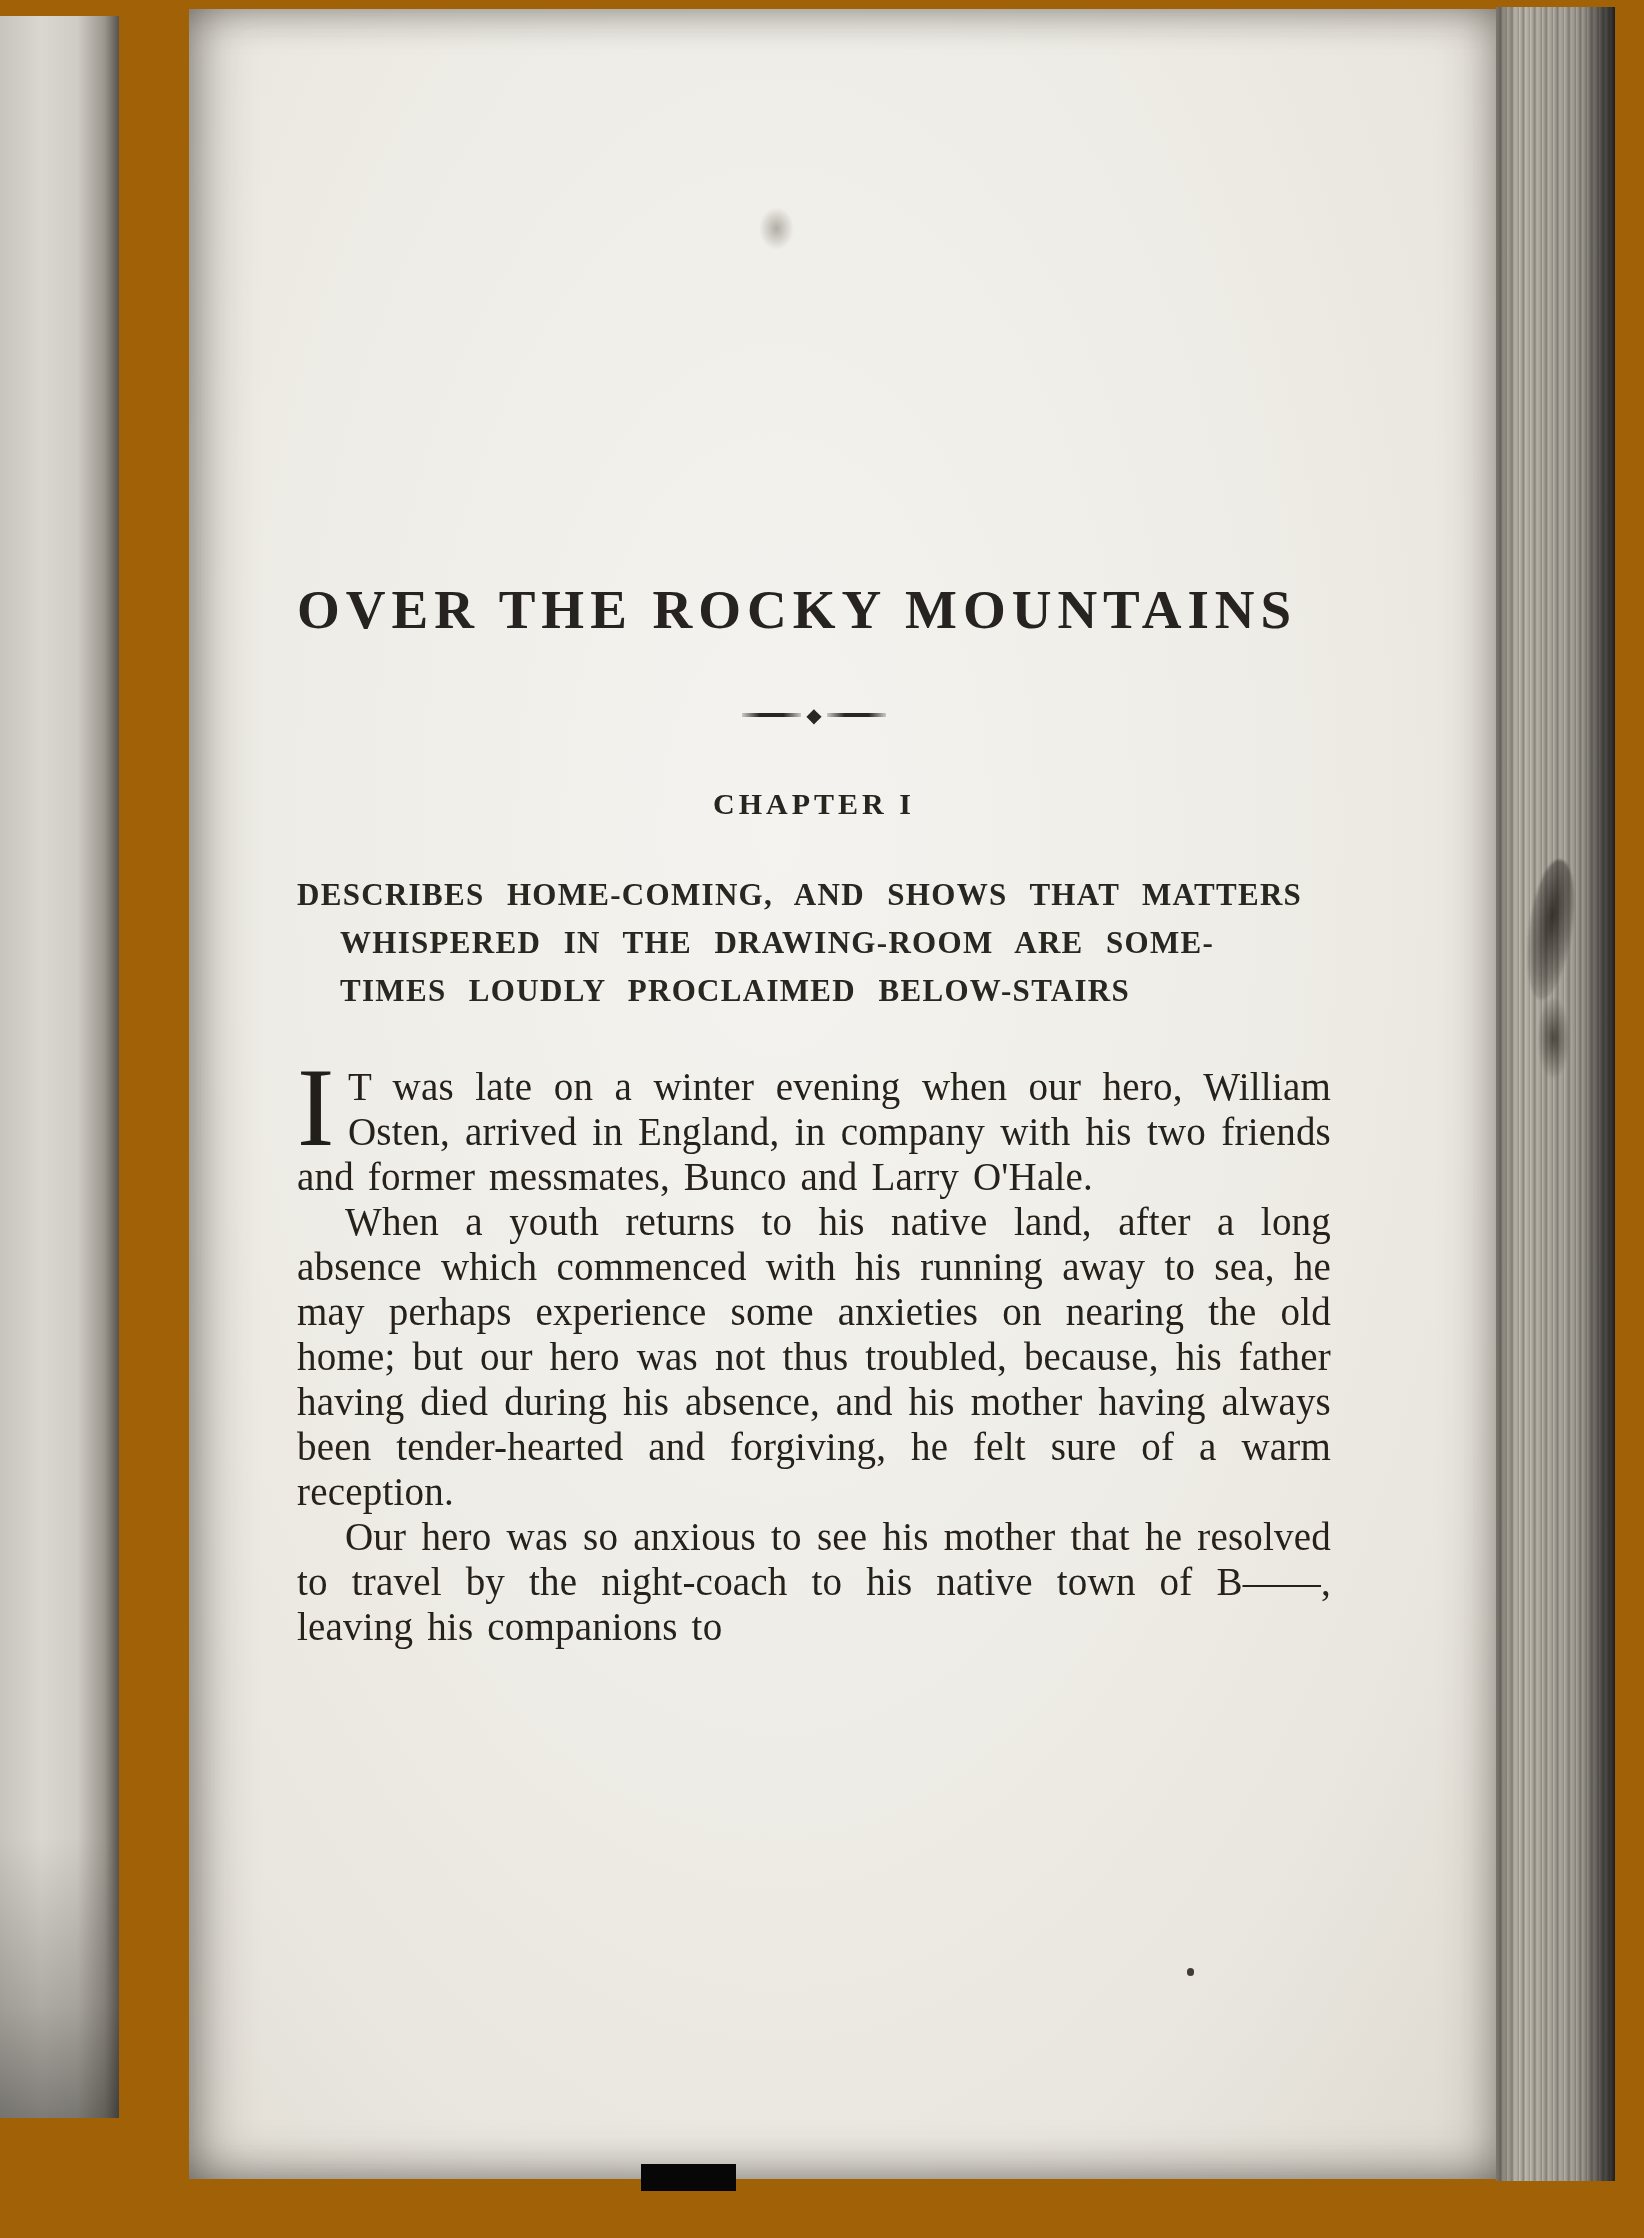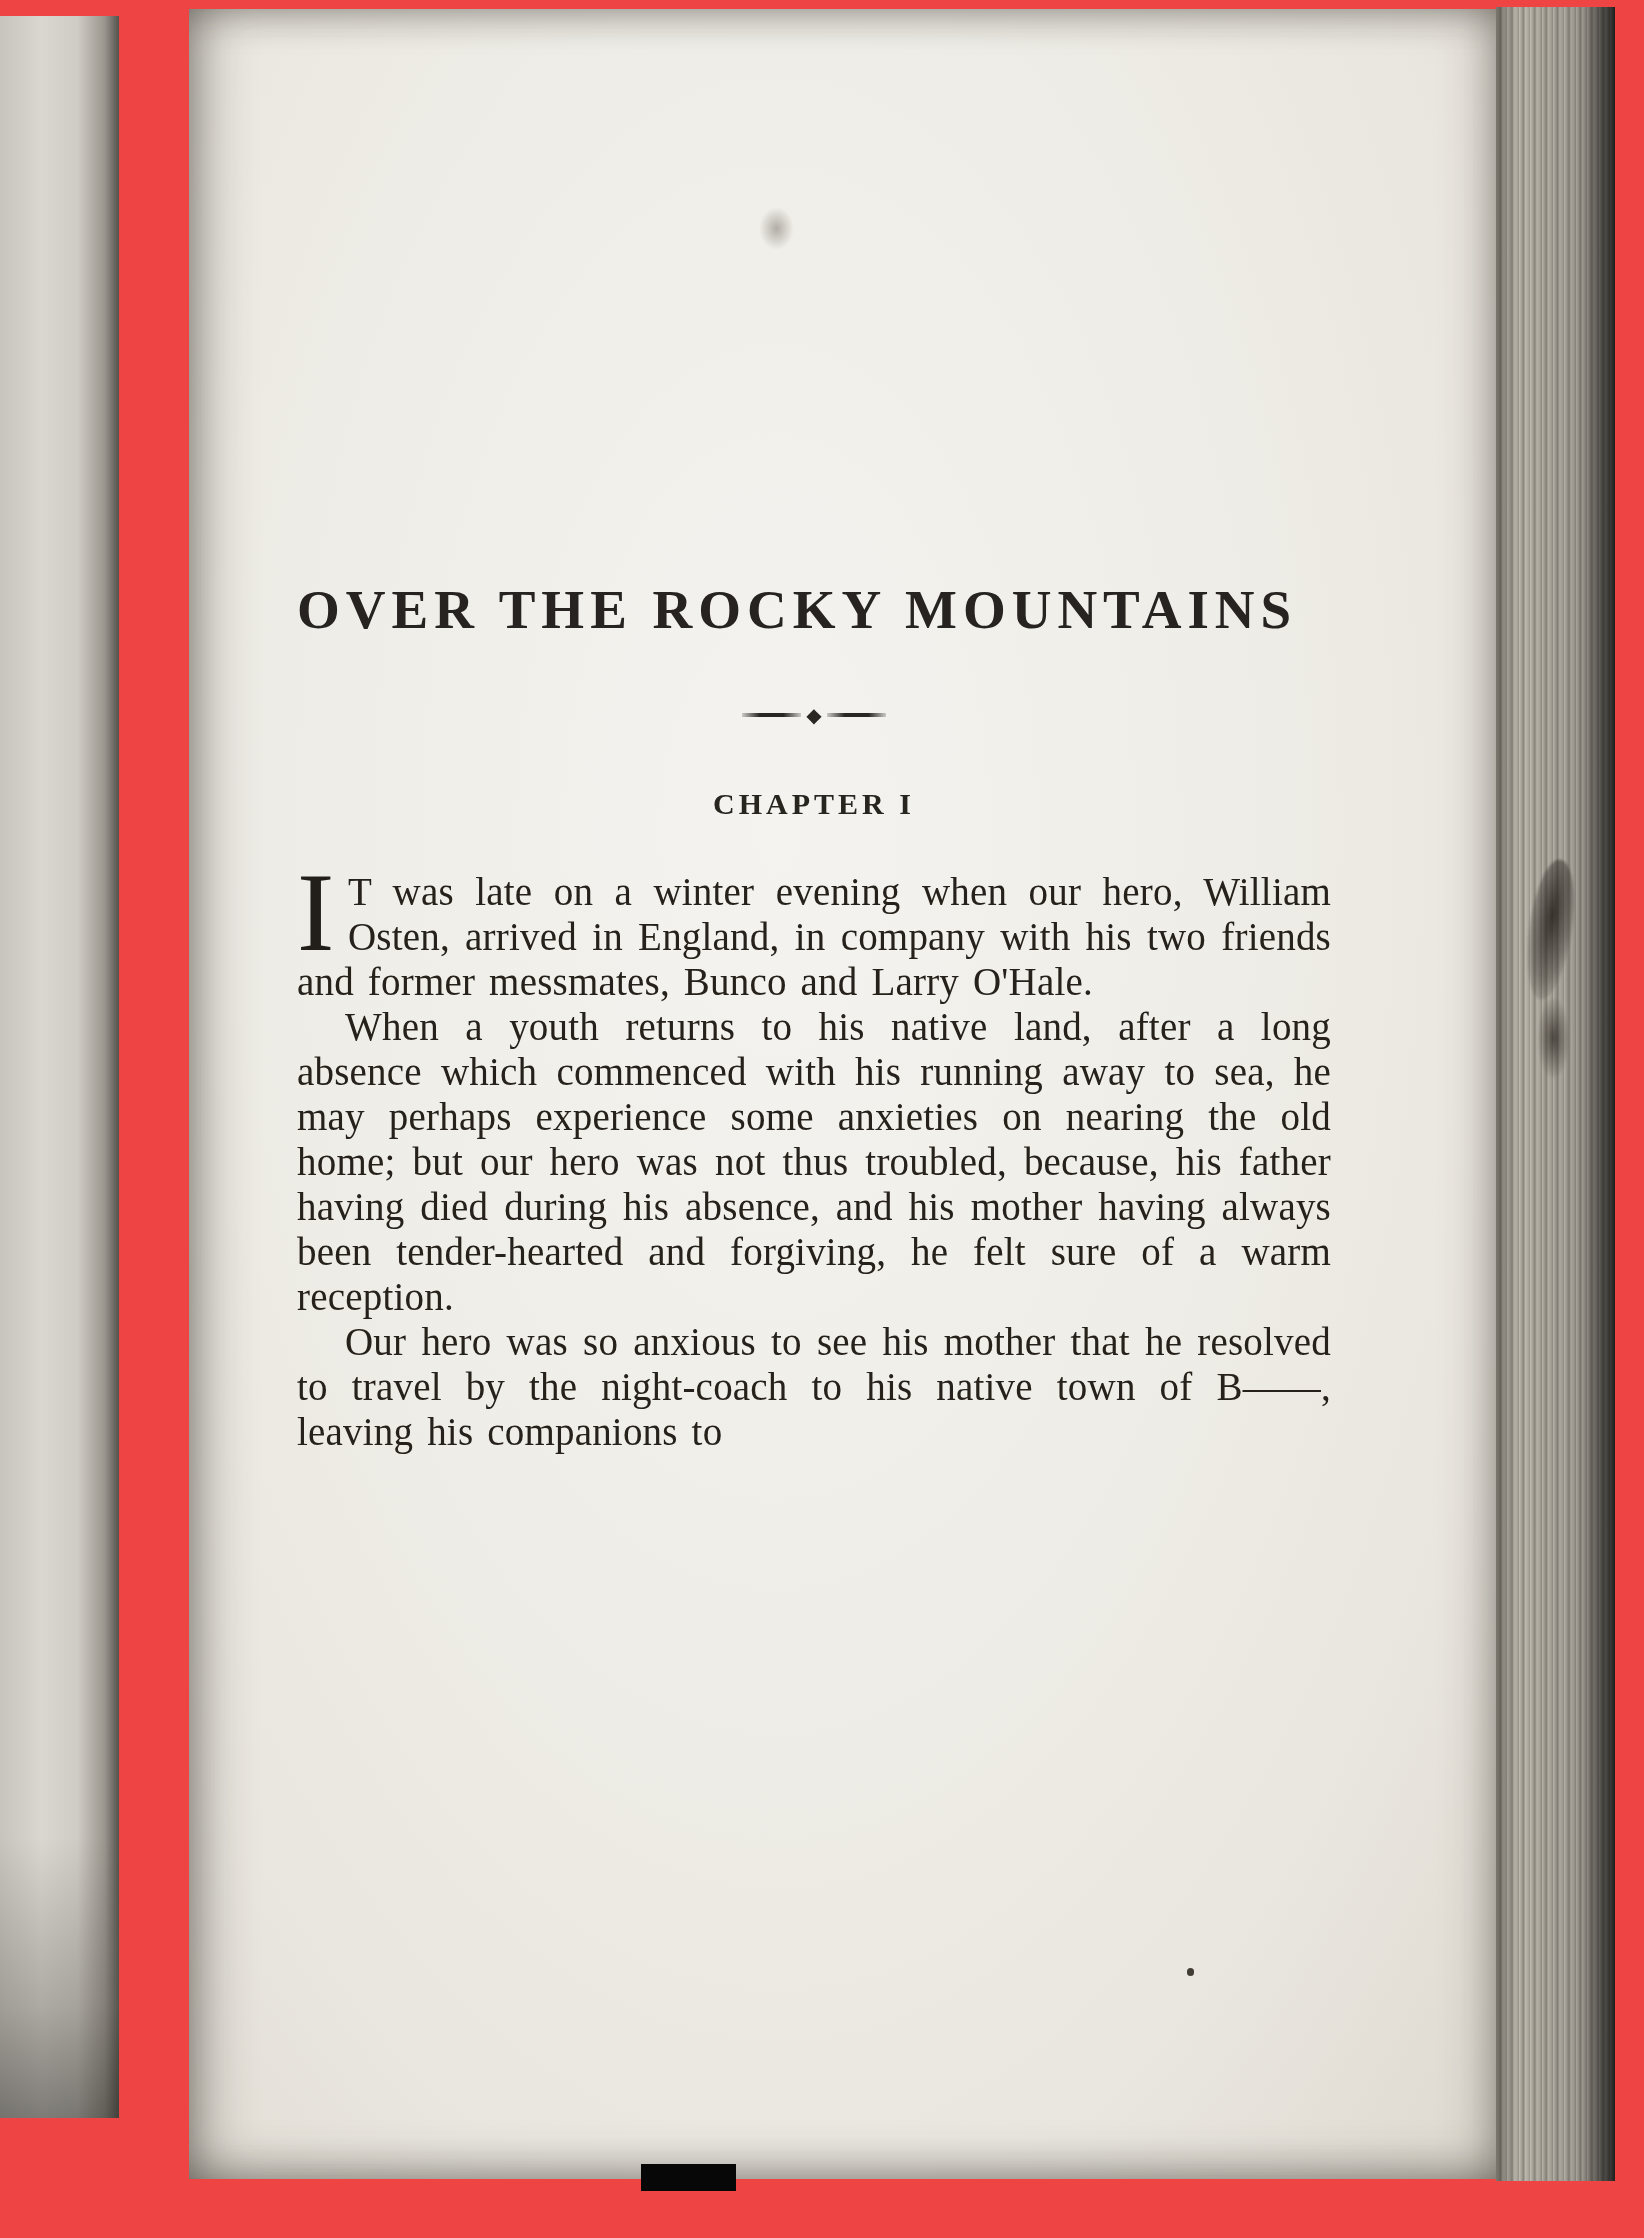--- a/index.html
+++ b/index.html
@@ -5,21 +5,21 @@
   * { margin: 0; padding: 0; box-sizing: border-box; }
   html, body {
     width: 1644px; height: 2239px;
     background: #000;
     overflow: hidden;
     font-family: "Liberation Serif", "DejaVu Serif", serif;
   }
   .scan {
     position: relative;
     width: 1644px; height: 2239px;
-    background: #ef4444;
+    background: #a16207;
     overflow: hidden;
   }
   
   .adjacent-page {
     position: absolute;
     left: 0; top: 16px;
     width: 119px; height: 2102px;
     background: linear-gradient(90deg, #c7c4be 0%, #dad7d1 35%, #cfccc5 65%, #9a968e 88%, #55524c 100%);
   }
   .adjacent-page::after {
@@ -178,20 +178,25 @@
       <h1 class="title">OVER THE ROCKY MOUNTAINS</h1>
 
       <div class="ornament">
         <span class="line"></span>
         <span class="glyph">◆</span>
         <span class="line"></span>
       </div>
 
       <h2 class="chapter">CHAPTER I</h2>
 
+      <div class="subtitle">
+        <span class="sub-line">DESCRIBES HOME-COMING, AND SHOWS THAT MATTERS</span>
+        <span class="sub-line indent">WHISPERED IN THE DRAWING-ROOM ARE SOME-</span>
+        <span class="sub-line indent">TIMES LOUDLY PROCLAIMED BELOW-STAIRS</span>
+      </div>
 
       <div class="body-text">
         <p class="para"><span class="drop-cap">I</span><span>T was late on a winter evening when our hero, William Osten, arrived in England, in company with his two friends and former messmates, Bunco and Larry O'Hale.</span></p>
         <p class="para indent">When a youth returns to his native land, after a long absence which commenced with his running away to sea, he may perhaps experience some anxieties on nearing the old home; but our hero was not thus troubled, because, his father having died during his absence, and his mother having always been tender-hearted and forgiving, he felt sure of a warm reception.</p>
         <p class="para indent">Our hero was so anxious to see his mother that he resolved to travel by the night-coach to his native town of B——, leaving his companions to</p>
       </div>
 
       <div class="dot"></div>
     </div>
   </div>

